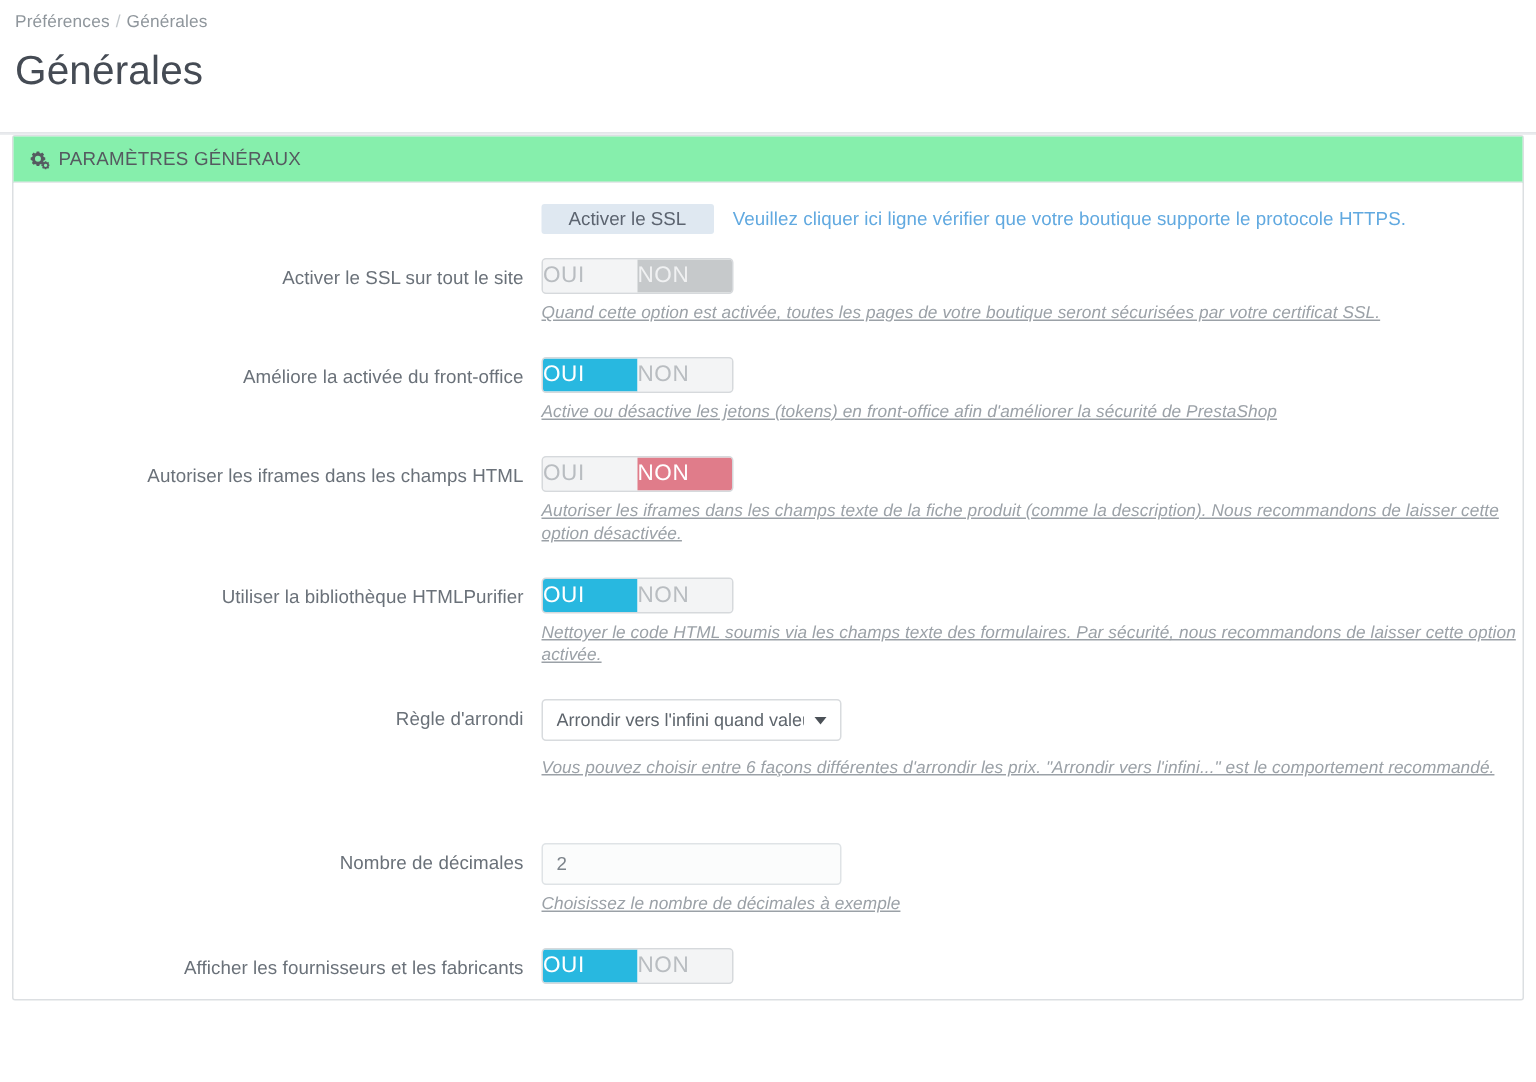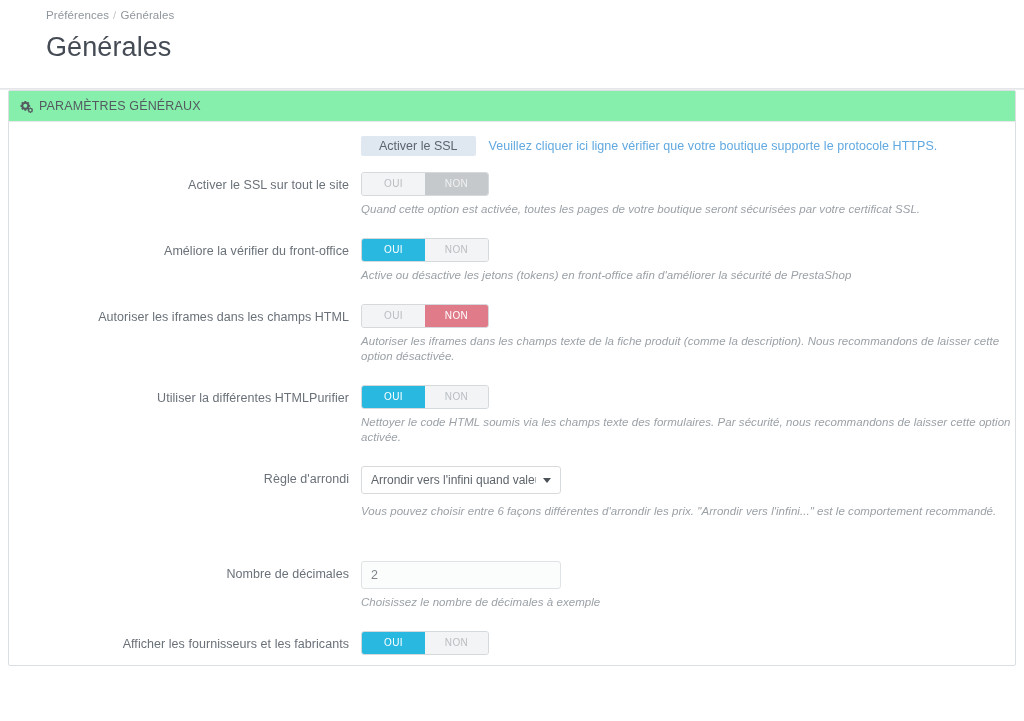--- a/index.html
+++ b/index.html
@@ -11,21 +11,20 @@
     height: 721px;
     overflow: hidden;
     font-family: "Liberation Sans", sans-serif;
     -webkit-font-smoothing: antialiased;
   }
 
   
   .page-head {
     padding: 8px 0 0 10px;
     background: #ffffff;
-    margin-left: 36px;
   }
   .breadcrumb {
     font-size: 11.5px;
     color: #9aa0a6;
     letter-spacing: .1px;
     white-space: nowrap;
     line-height: 14px;
   }
   .breadcrumb .crumb-link { color: #8f969c; text-decoration: none; }
   .breadcrumb .crumb-sep { color: #c2c7cb; margin: 0 4px; }
@@ -99,20 +98,21 @@
   }
   .form-control-col { flex: 1; min-width: 0; }
 
   .help-text {
     font-size: 11.5px;
     font-style: italic;
     color: #9ba1a7;
     line-height: 15px;
     margin-top: 6px;
     letter-spacing: .05px;
+    text-decoration: underline;
   }
 
   .row-gap { height: 21px; }
   .row-gap-sm { height: 16px; }
 
   
   .ssl-row { display: flex; align-items: center; }
   .ssl-tag {
     background: #dfe8f1;
     color: #5c6470;
@@ -134,22 +134,21 @@
     display: inline-flex;
     border: 1px solid #d6d9dc;
     border-radius: 3px;
     overflow: hidden;
     background: #f3f4f5;
     height: 24px;
     box-sizing: border-box;
   }
   .switch .opt {
     width: 63px;
-    text-align: center;
-    font-size: 10px;
+    font-size: 15px;
     line-height: 22px;
     letter-spacing: .4px;
     color: #b9bdc1;
     background: #f3f4f5;
     user-select: none;
     cursor: pointer;
   }
   .switch .opt.on-yes { background: #28b8e0; color: #ffffff; }
   .switch .opt.on-no-red { background: #e07c8a; color: #ffffff; }
   .switch .opt.on-no-gray { background: #c6c9cb; color: #f0f1f2; }
@@ -252,21 +251,21 @@
             <div class="opt">OUI</div>
             <div class="opt on-no-gray">NON</div>
           </div>
           <div class="help-text">Quand cette option est activée, toutes les pages de votre boutique seront sécurisées par votre certificat SSL.</div>
         </div>
       </div>
 
       <div class="row-gap"></div>
 
       <div class="form-row">
-        <div class="form-label">Améliore la vérifier du front-office</div>
+        <div class="form-label">Améliore la activée du front-office</div>
         <div class="form-control-col">
           <div class="switch">
             <div class="opt on-yes">OUI</div>
             <div class="opt">NON</div>
           </div>
           <div class="help-text">Active ou désactive les jetons (tokens) en front-office afin d'améliorer la sécurité de PrestaShop</div>
         </div>
       </div>
 
       <div class="row-gap"></div>
@@ -278,21 +277,21 @@
             <div class="opt">OUI</div>
             <div class="opt on-no-red">NON</div>
           </div>
           <div class="help-text">Autoriser les iframes dans les champs texte de la fiche produit (comme la description). Nous recommandons de laisser cette option désactivée.</div>
         </div>
       </div>
 
       <div class="row-gap"></div>
 
       <div class="form-row">
-        <div class="form-label">Utiliser la différentes HTMLPurifier</div>
+        <div class="form-label">Utiliser la bibliothèque HTMLPurifier</div>
         <div class="form-control-col">
           <div class="switch">
             <div class="opt on-yes">OUI</div>
             <div class="opt">NON</div>
           </div>
           <div class="help-text">Nettoyer le code HTML soumis via les champs texte des formulaires. Par sécurité, nous recommandons de laisser cette option activée.</div>
         </div>
       </div>
 
       <div class="row-gap"></div>

